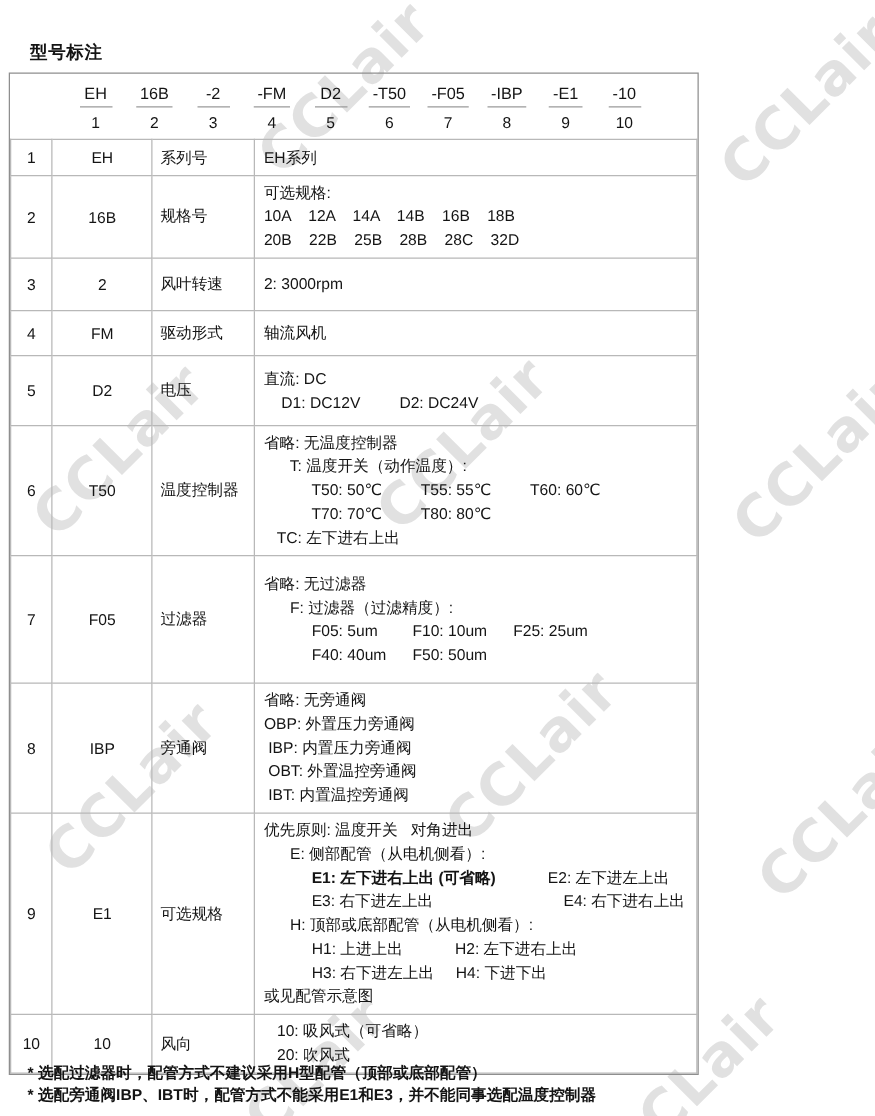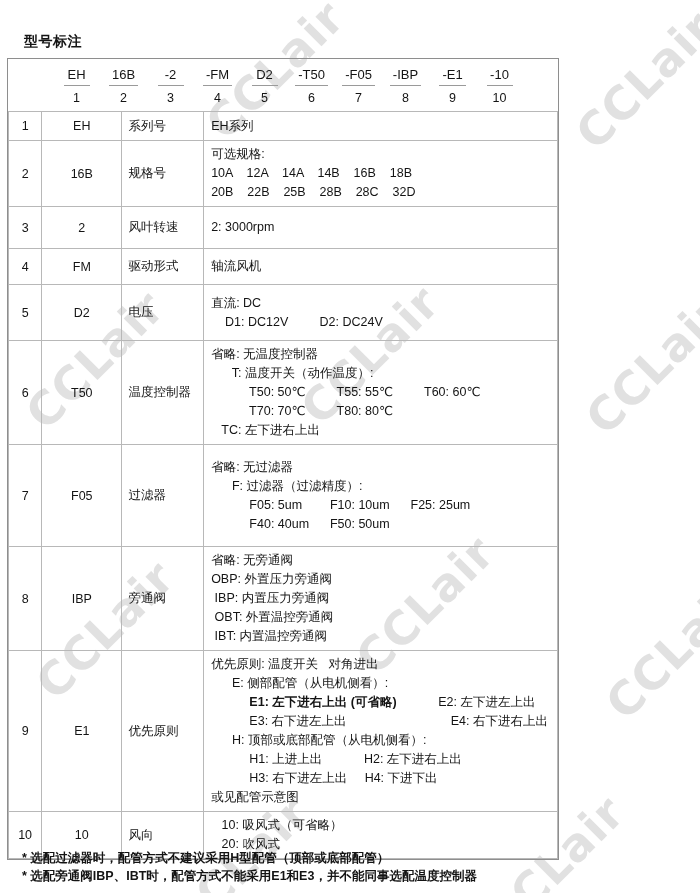--- a/index.html
+++ b/index.html
@@ -186,21 +186,21 @@
               <div class="line">省略: 无旁通阀</div>
               <div class="line">OBP: 外置压力旁通阀</div>
               <div class="line"> IBP: 内置压力旁通阀</div>
               <div class="line"> OBT: 外置温控旁通阀</div>
               <div class="line"> IBT: 内置温控旁通阀</div>
             </td>
           </tr>
           <tr style="height: 160px;">
             <td class="c-num">9</td>
             <td class="c-code">E1</td>
-            <td class="c-name">优先原则</td>
+            <td class="c-name">可选规格</td>
             <td class="c-desc">
               <div class="line">优先原则: 温度开关   对角进出</div>
               <div class="line">      E: 侧部配管（从电机侧看）:</div>
               <div class="line"><span class="b">           E1: 左下进右上出 (可省略)</span><span class="">            E2: 左下进左上出</span></div>
               <div class="line">           E3: 右下进左上出                              E4: 右下进右上出</div>
               <div class="line">      H: 顶部或底部配管（从电机侧看）:</div>
               <div class="line">           H1: 上进上出            H2: 左下进右上出</div>
               <div class="line">           H3: 右下进左上出     H4: 下进下出</div>
               <div class="line">或见配管示意图</div>
             </td>

